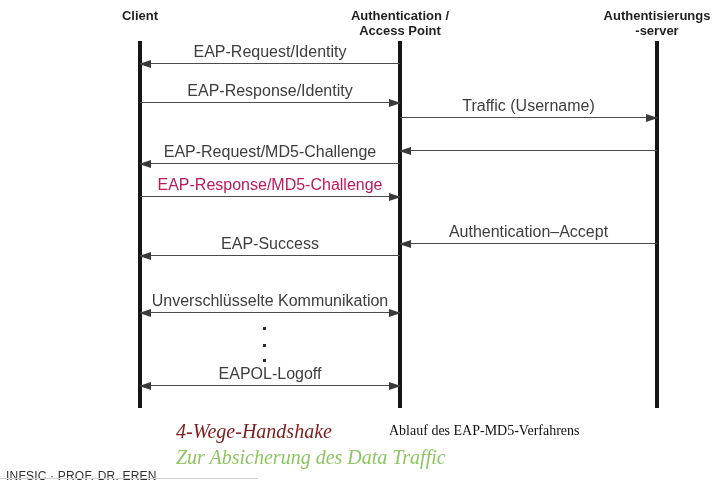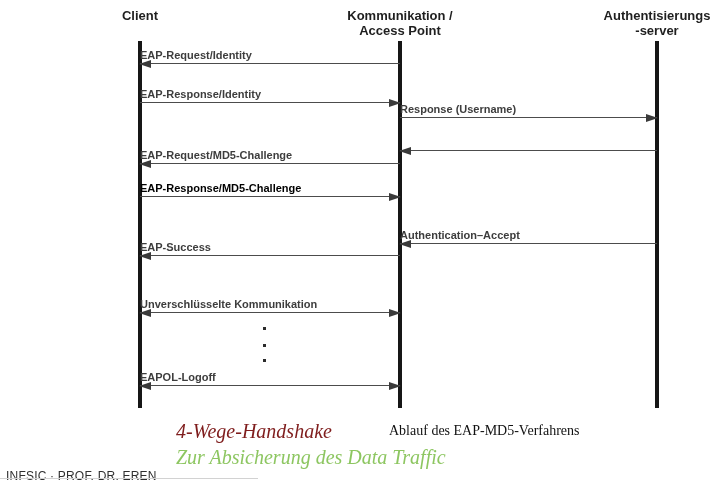--- a/index.html
+++ b/index.html
@@ -12,22 +12,22 @@
 
   .actor-label{
     position:absolute;top:8px;width:160px;text-align:center;
     font-size:13px;font-weight:700;color:#1f1f1f;line-height:15px;
     white-space:pre-line;
   }
   .lifeline{position:absolute;width:4px;background:#161616;}
 
   .msg{position:absolute;height:18px;}
   .msg-label{
-    position:absolute;left:0;right:0;bottom:3px;text-align:left;
-    font-size:11px;color:#3d3d3d;white-space:nowrap;font-weight:bold;
+    position:absolute;left:0;right:0;bottom:3px;text-align:center;
+    font-size:16px;color:#3d3d3d;white-space:nowrap;
   }
   .msg-line{position:absolute;left:0;right:0;bottom:0;height:1px;background:#4c4c4c;}
   .ah{position:absolute;bottom:-4px;width:0;height:0;
       border-top:4px solid transparent;border-bottom:4px solid transparent;}
   .ah.left{left:-1px;border-right:12px solid #3a3a3a;}
   .ah.right{right:-1px;border-left:12px solid #3a3a3a;}
 
   .dot{position:absolute;width:3px;height:3px;background:#2b2b2b;}
 
   .note{
@@ -47,52 +47,52 @@
   .footer-line{position:absolute;left:0;top:478px;width:258px;height:1px;background:#d2d2d2;}
 </style>
 </head>
 <body>
 
 <div class="slide">
 
   <div class="diagram" id="diagram">
       <div class="actor-label" style="left: 60px;">Client</div>
       <div class="lifeline" style="left: 138px; top: 41px; height: 367px; background: rgb(22, 22, 22);"></div>
-      <div class="actor-label" style="left: 320px;">Kommunikation /
+      <div class="actor-label" style="left: 320px;">Authentication /
 Access Point</div>
       <div class="lifeline" style="left: 398px; top: 41px; height: 367px; background: rgb(22, 22, 22);"></div>
       <div class="actor-label" style="left: 577px;">Authentisierungs
 -server</div>
       <div class="lifeline" style="left: 655px; top: 41px; height: 367px; background: rgb(22, 22, 22);"></div>
       <div class="msg" style="left: 140px; top: 46px; width: 260px;">
         <div class="msg-label" style="color: rgb(61, 61, 61);">EAP-Request/Identity</div>
         <div class="msg-line"></div>
         <div class="ah left"></div>
       </div>
       <div class="msg" style="left: 140px; top: 85px; width: 260px;">
         <div class="msg-label" style="color: rgb(61, 61, 61);">EAP-Response/Identity</div>
         <div class="msg-line"></div>
         <div class="ah right"></div>
       </div>
       <div class="msg" style="left: 400px; top: 100px; width: 257px;">
-        <div class="msg-label" style="color: rgb(61, 61, 61);">Response (Username)</div>
+        <div class="msg-label" style="color: rgb(61, 61, 61);">Traffic (Username)</div>
         <div class="msg-line"></div>
         <div class="ah right"></div>
       </div>
       <div class="msg" style="left: 400px; top: 133px; width: 257px;">
         <div class="msg-line"></div>
         <div class="ah left"></div>
       </div>
       <div class="msg" style="left: 140px; top: 146px; width: 260px;">
         <div class="msg-label" style="color: rgb(61, 61, 61);">EAP-Request/MD5-Challenge</div>
         <div class="msg-line"></div>
         <div class="ah left"></div>
       </div>
       <div class="msg" style="left: 140px; top: 179px; width: 260px;">
-        <div class="msg-label" style="color: #000000;">EAP-Response/MD5-Challenge</div>
+        <div class="msg-label" style="color: #be185d;">EAP-Response/MD5-Challenge</div>
         <div class="msg-line"></div>
         <div class="ah right"></div>
       </div>
       <div class="msg" style="left: 400px; top: 226px; width: 257px;">
         <div class="msg-label" style="color: rgb(61, 61, 61);">Authentication–Accept</div>
         <div class="msg-line"></div>
         <div class="ah left"></div>
       </div>
       <div class="msg" style="left: 140px; top: 238px; width: 260px;">
         <div class="msg-label" style="color: rgb(61, 61, 61);">EAP-Success</div>

